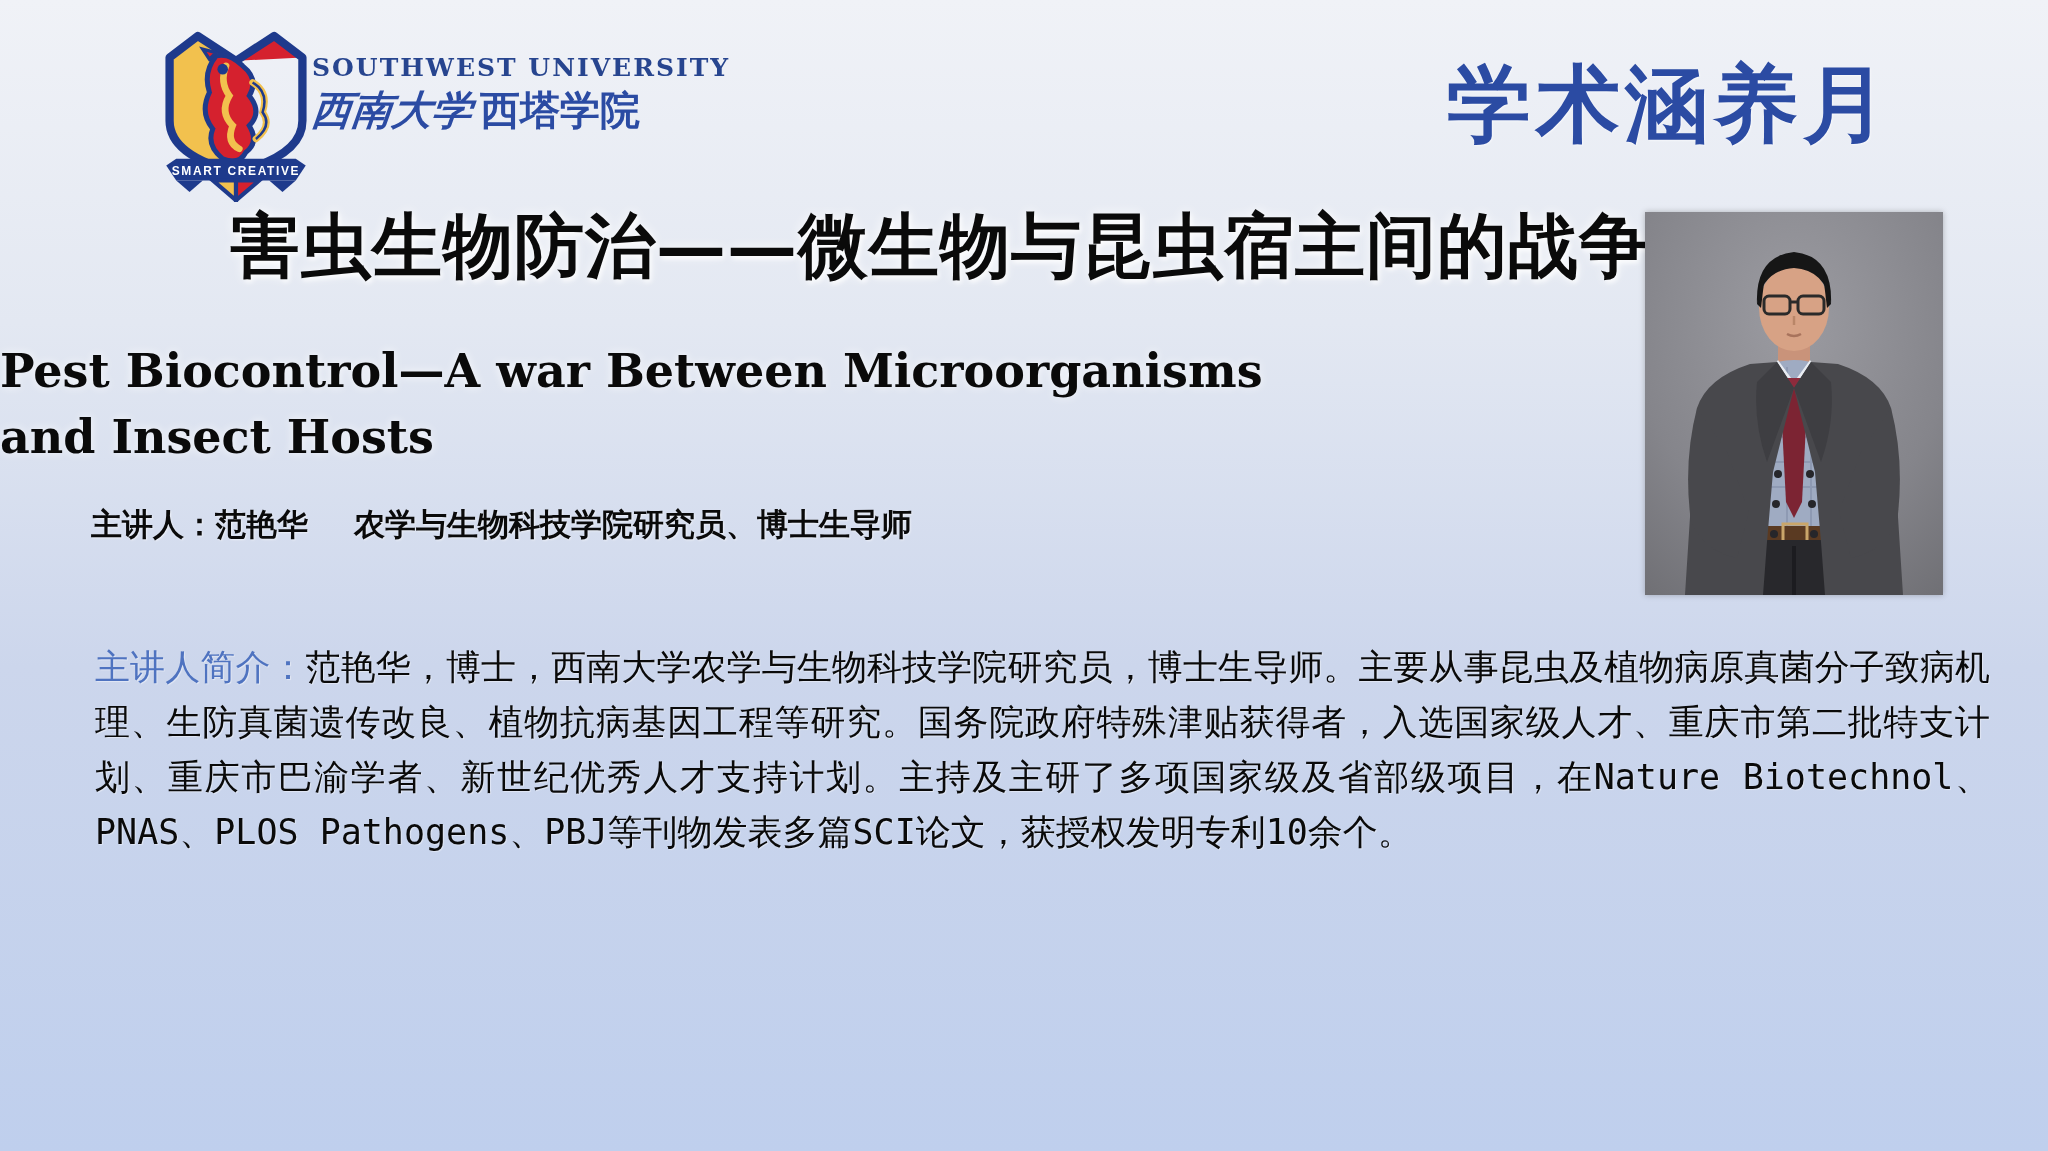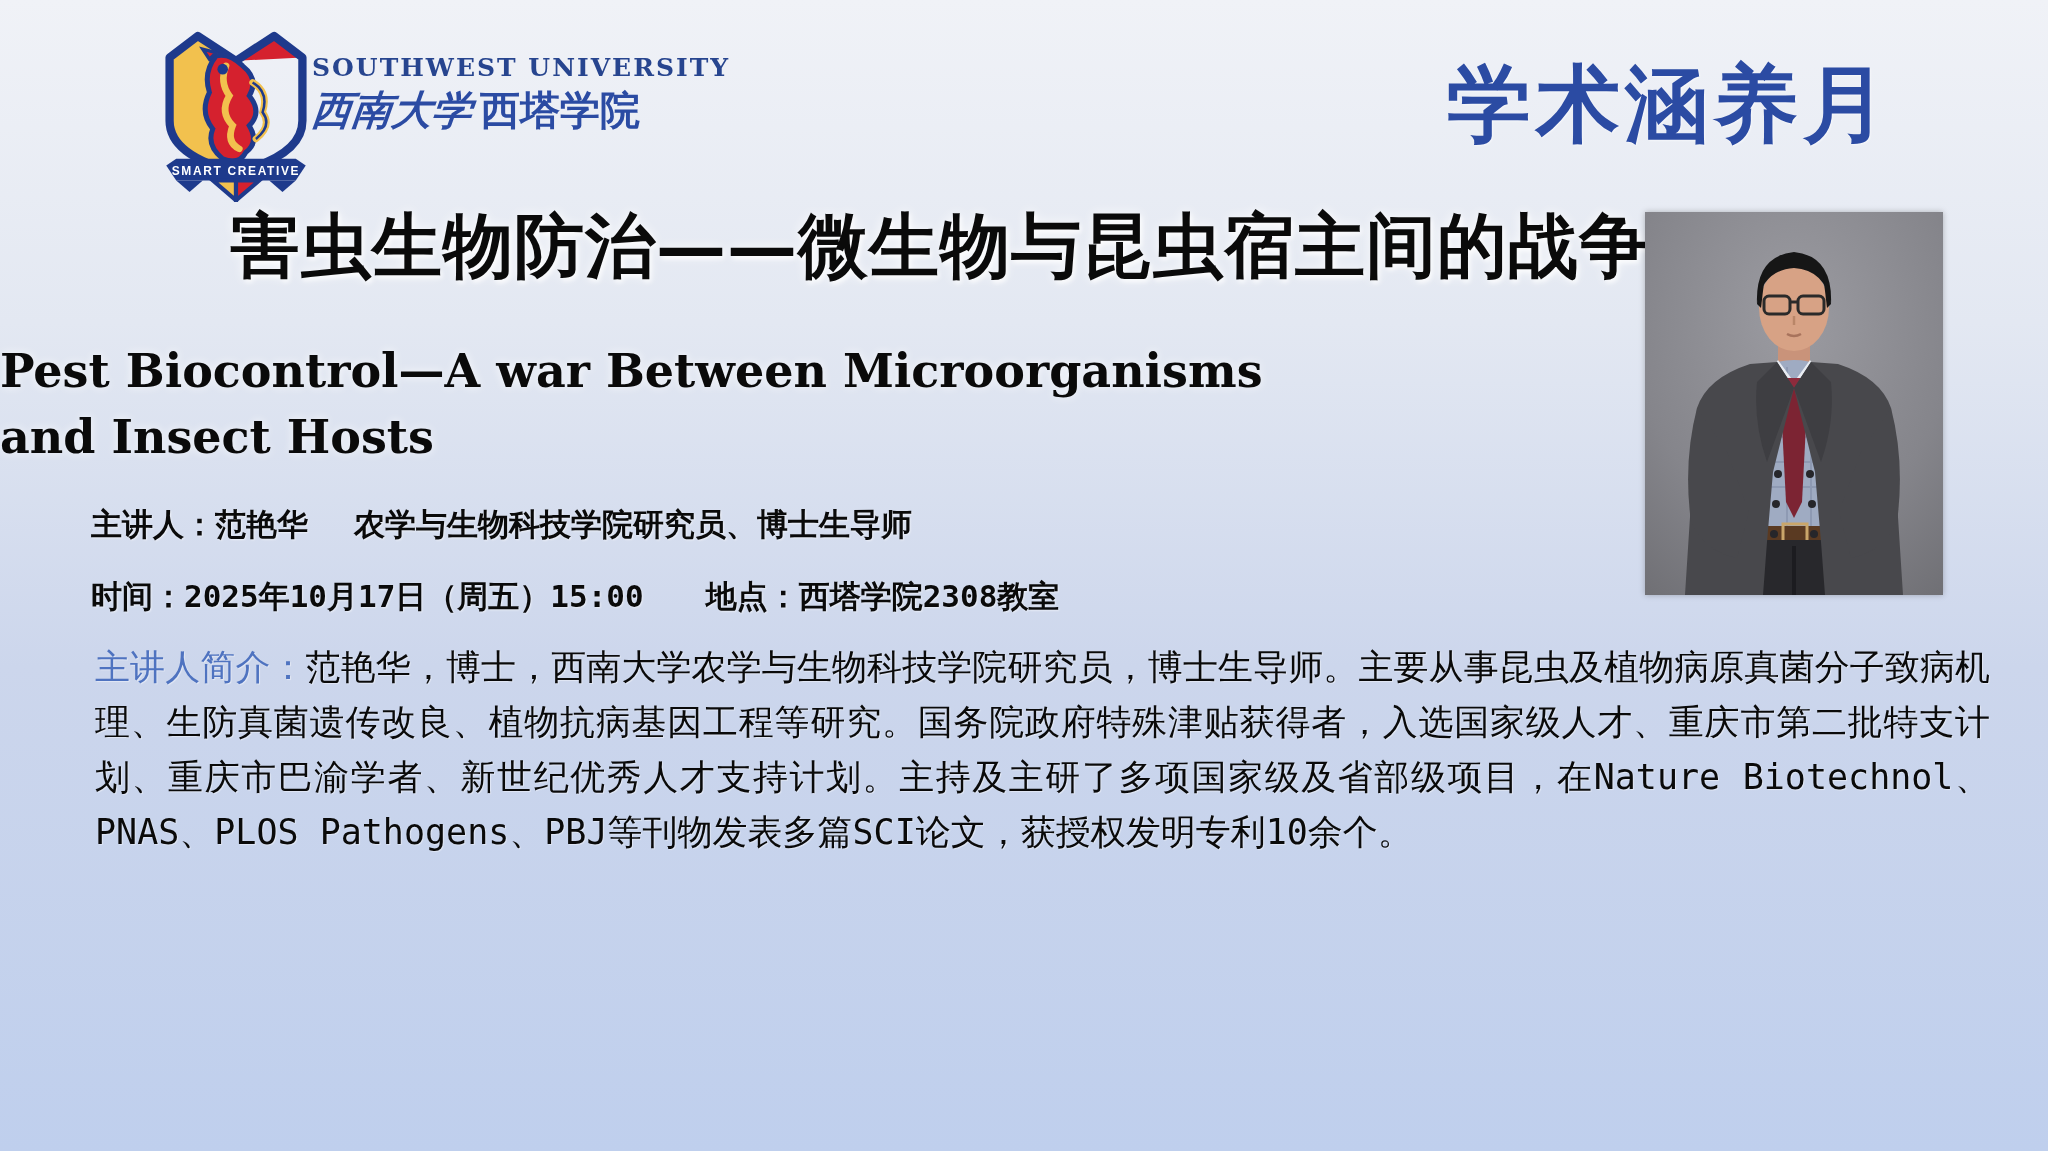--- a/index.html
+++ b/index.html
@@ -101,23 +101,20 @@
   <div class="title-zh">害虫生物防治——微生物与昆虫宿主间的战争</div>
   <div class="title-en">
     <div>Pest Biocontrol—A war Between Microorganisms</div>
     <div>and Insect Hosts</div>
   </div>
 
   <div class="details">
     <div>
       <span>主讲人：</span><span>范艳华</span><span class="gap-name">农学与生物科技学院研究员、博士生导师</span>
     </div>
-    <div>
-      <span>时间：</span><span>2025年10月17日（周五）15:00</span><span class="gap-place">地点：</span><span>西塔学院2308教室</span>
-    </div>
   </div>
 
   <div class="para bio">
     <span class="lbl">主讲人简介：</span><span>范艳华，博士，西南大学农学与生物科技学院研究员，博士生导师。主要从事昆虫及植物病原真菌分子致病机理、生防真菌遗传改良、植物抗病基因工程等研究。国务院政府特殊津贴获得者，入选国家级人才、重庆市第二批特支计划、重庆市巴渝学者、新世纪优秀人才支持计划。主持及主研了多项国家级及省部级项目，在Nature Biotechnol、PNAS、PLOS Pathogens、PBJ等刊物发表多篇SCI论文，获授权发明专利10余个。</span>
   </div>
 
 
   <svg class="photo" viewBox="0 0 298 383" aria-hidden="true">
     <defs>
       <radialGradient id="pbg" cx="50%" cy="28%" r="90%">

